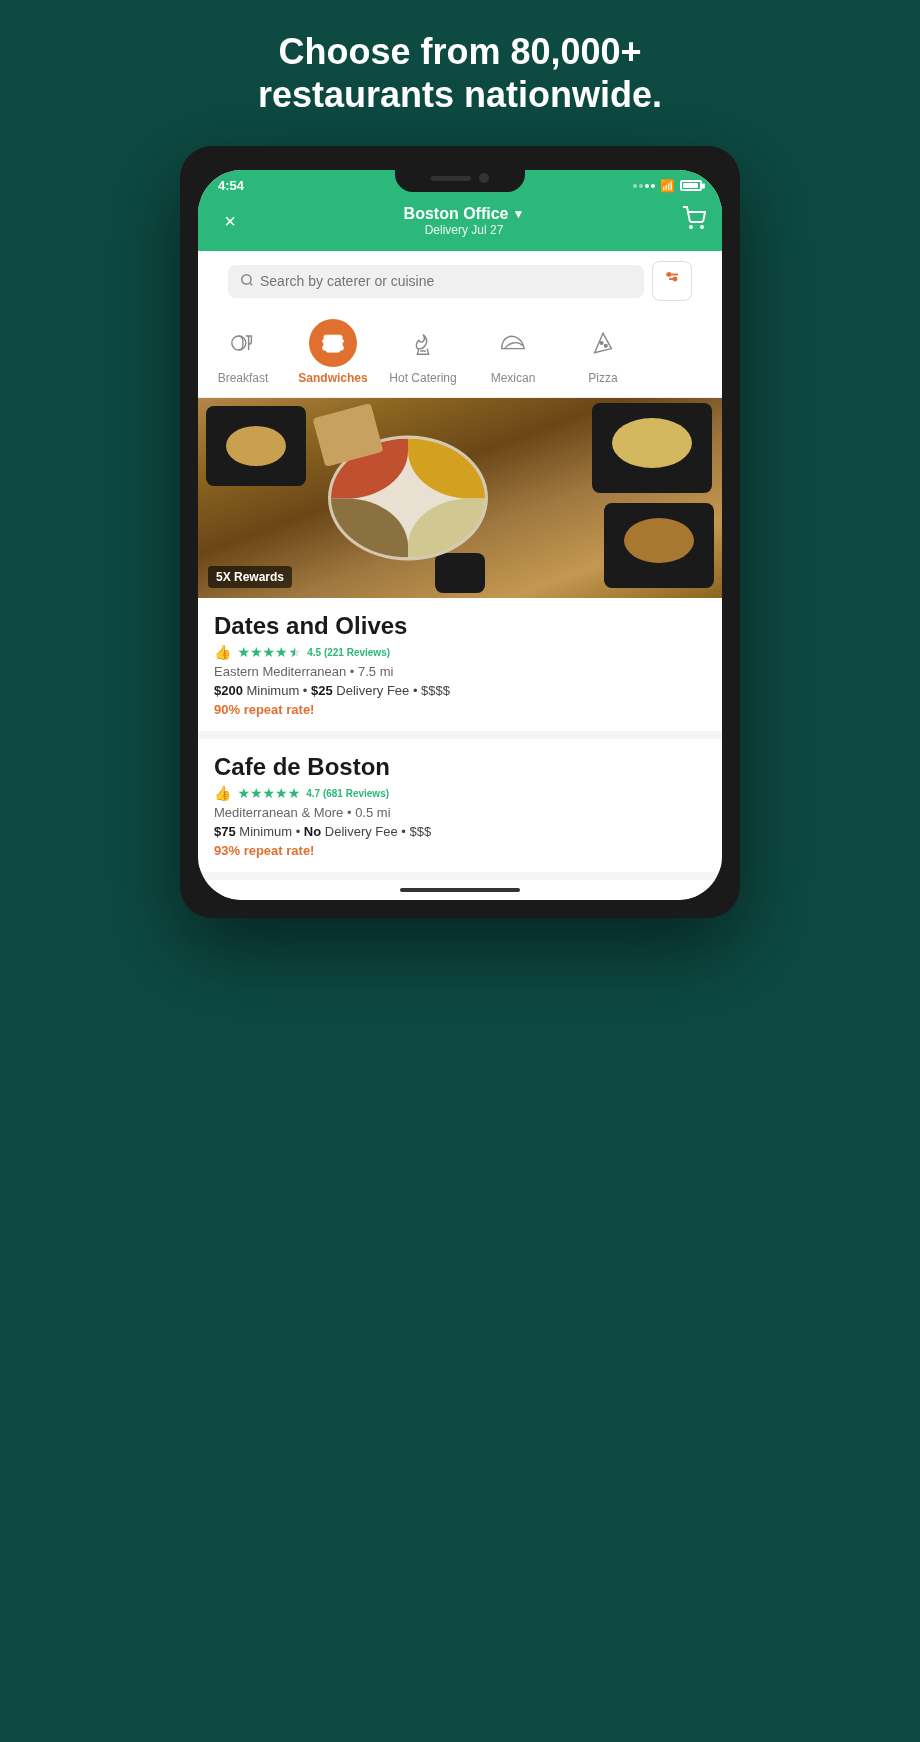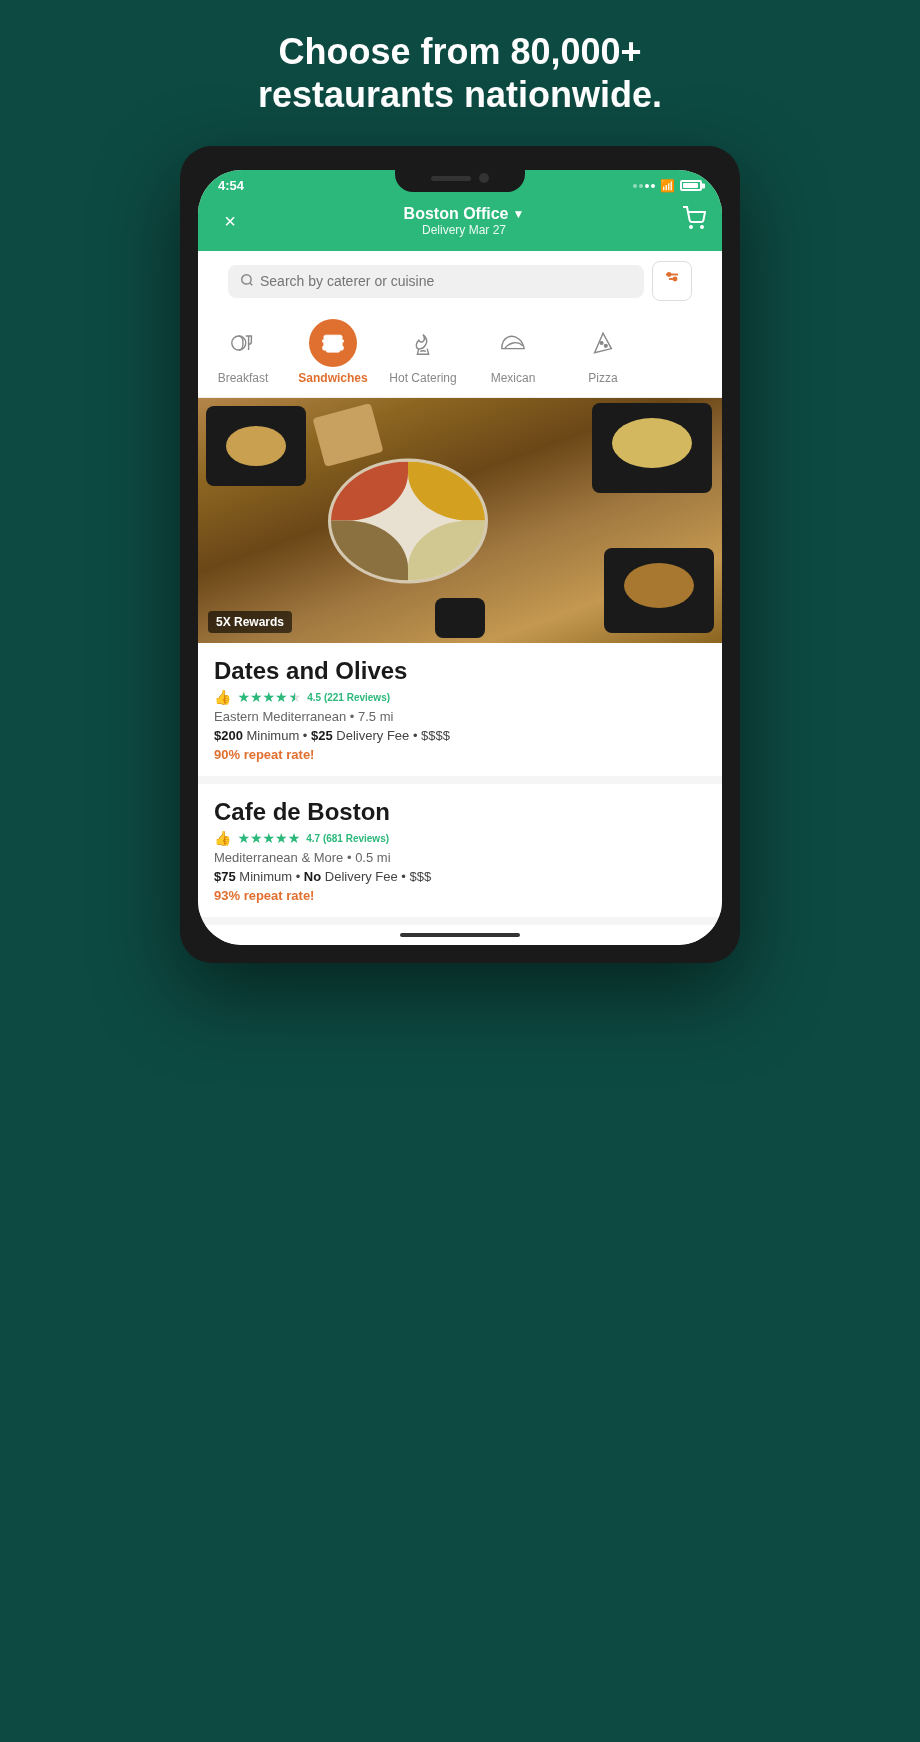--- a/index.html
+++ b/index.html
@@ -280,21 +280,21 @@
     .price-row strong { color: #1a1a1a; font-weight: 700; }
     .repeat-rate {
       font-size: 13px;
       color: #e07030;
       font-weight: 600;
     }
     
     .food-img-1 {
       background: linear-gradient(135deg, #d4a855 0%, #8b6914 30%, #c4956a 50%, #7a4f2a 70%, #b5724a 100%);
       width: 100%;
-      height: 245px;
+      height: 200px;
       position: relative;
       display: flex;
       align-items: center;
       justify-content: center;
       overflow: hidden;
     }
     .home-indicator {
       background: white;
       display: flex;
       justify-content: center;
@@ -342,21 +342,21 @@
       </div>
     </div>
 
     <div class="header">
       <span class="header-close">×</span>
       <div class="header-center">
         <div class="header-location">
           <span>Boston Office</span>
           <span class="chevron-down">▼</span>
         </div>
-        <div class="header-date">Delivery Mar 27</div>
+        <div class="header-date">Delivery Jul 27</div>
       </div>
       <span class="header-cart">
         <svg width="24" height="24" viewBox="0 0 24 24" fill="none" stroke="white" stroke-width="2">
           <circle cx="9" cy="21" r="1"></circle>
           <circle cx="20" cy="21" r="1"></circle>
           <path d="M1 1h4l2.68 13.39a2 2 0 0 0 2 1.61h9.72a2 2 0 0 0 2-1.61L23 6H6"></path>
         </svg>
       </span>
     </div>
 

